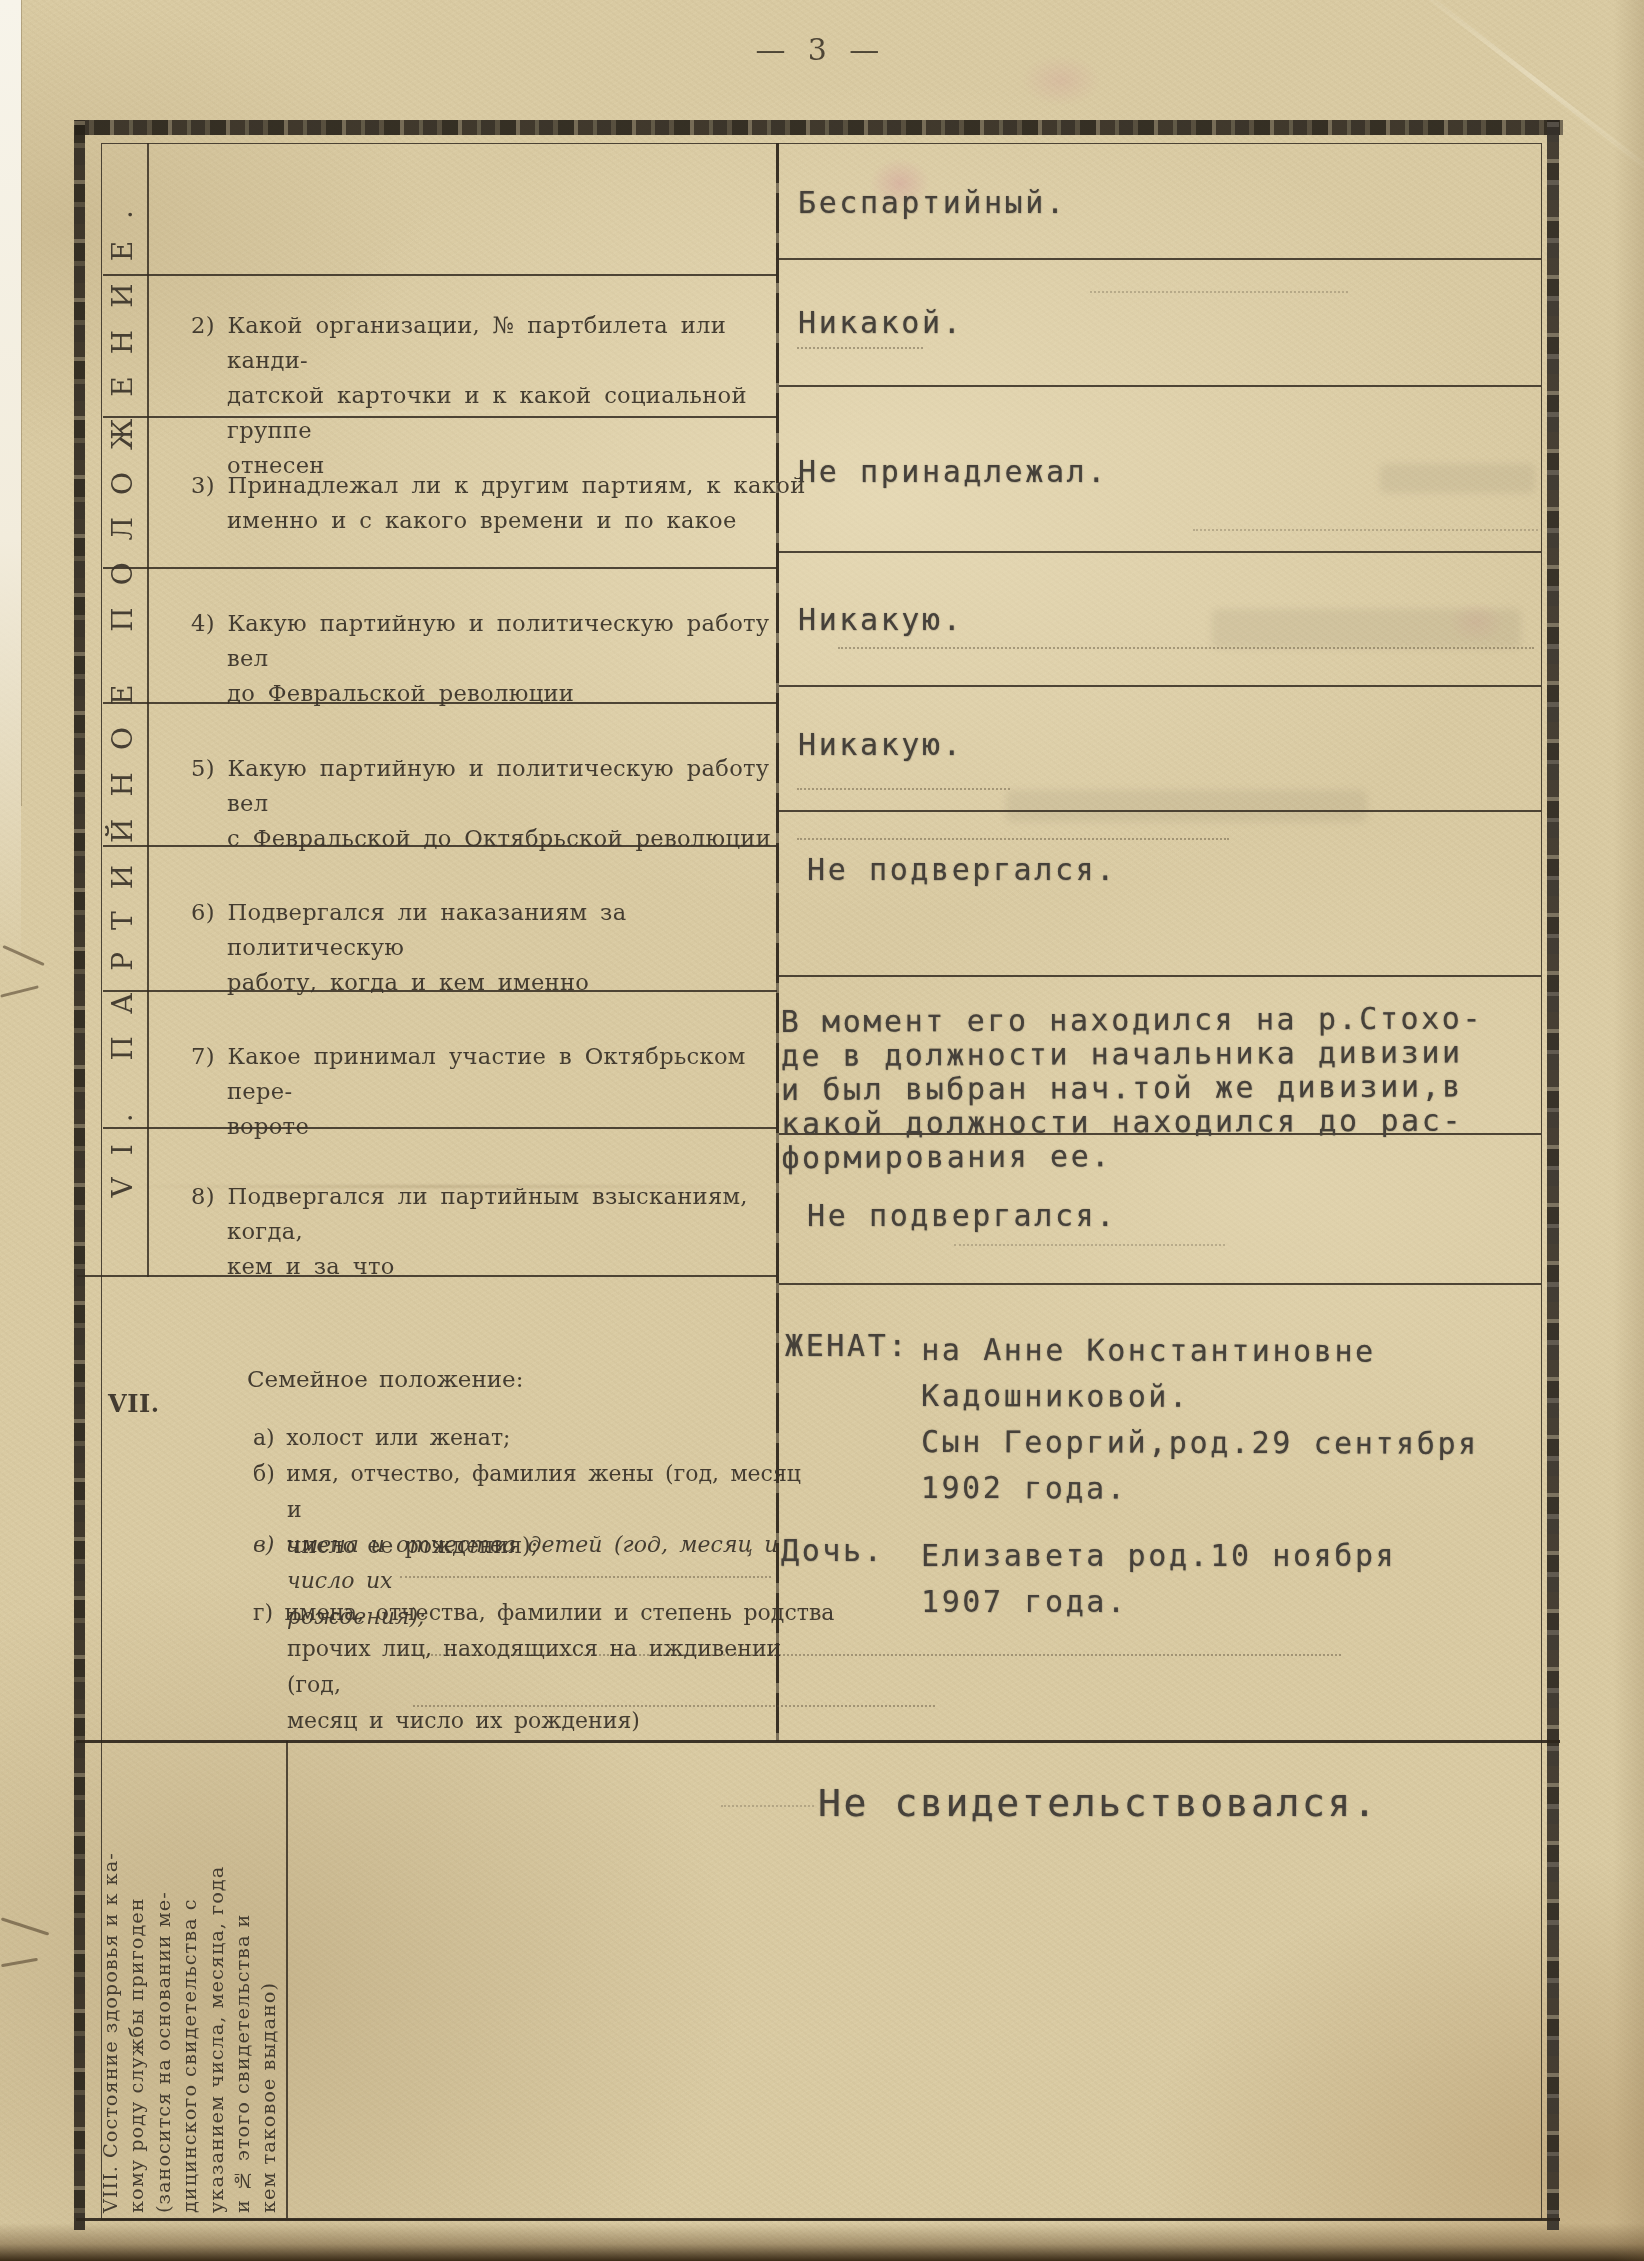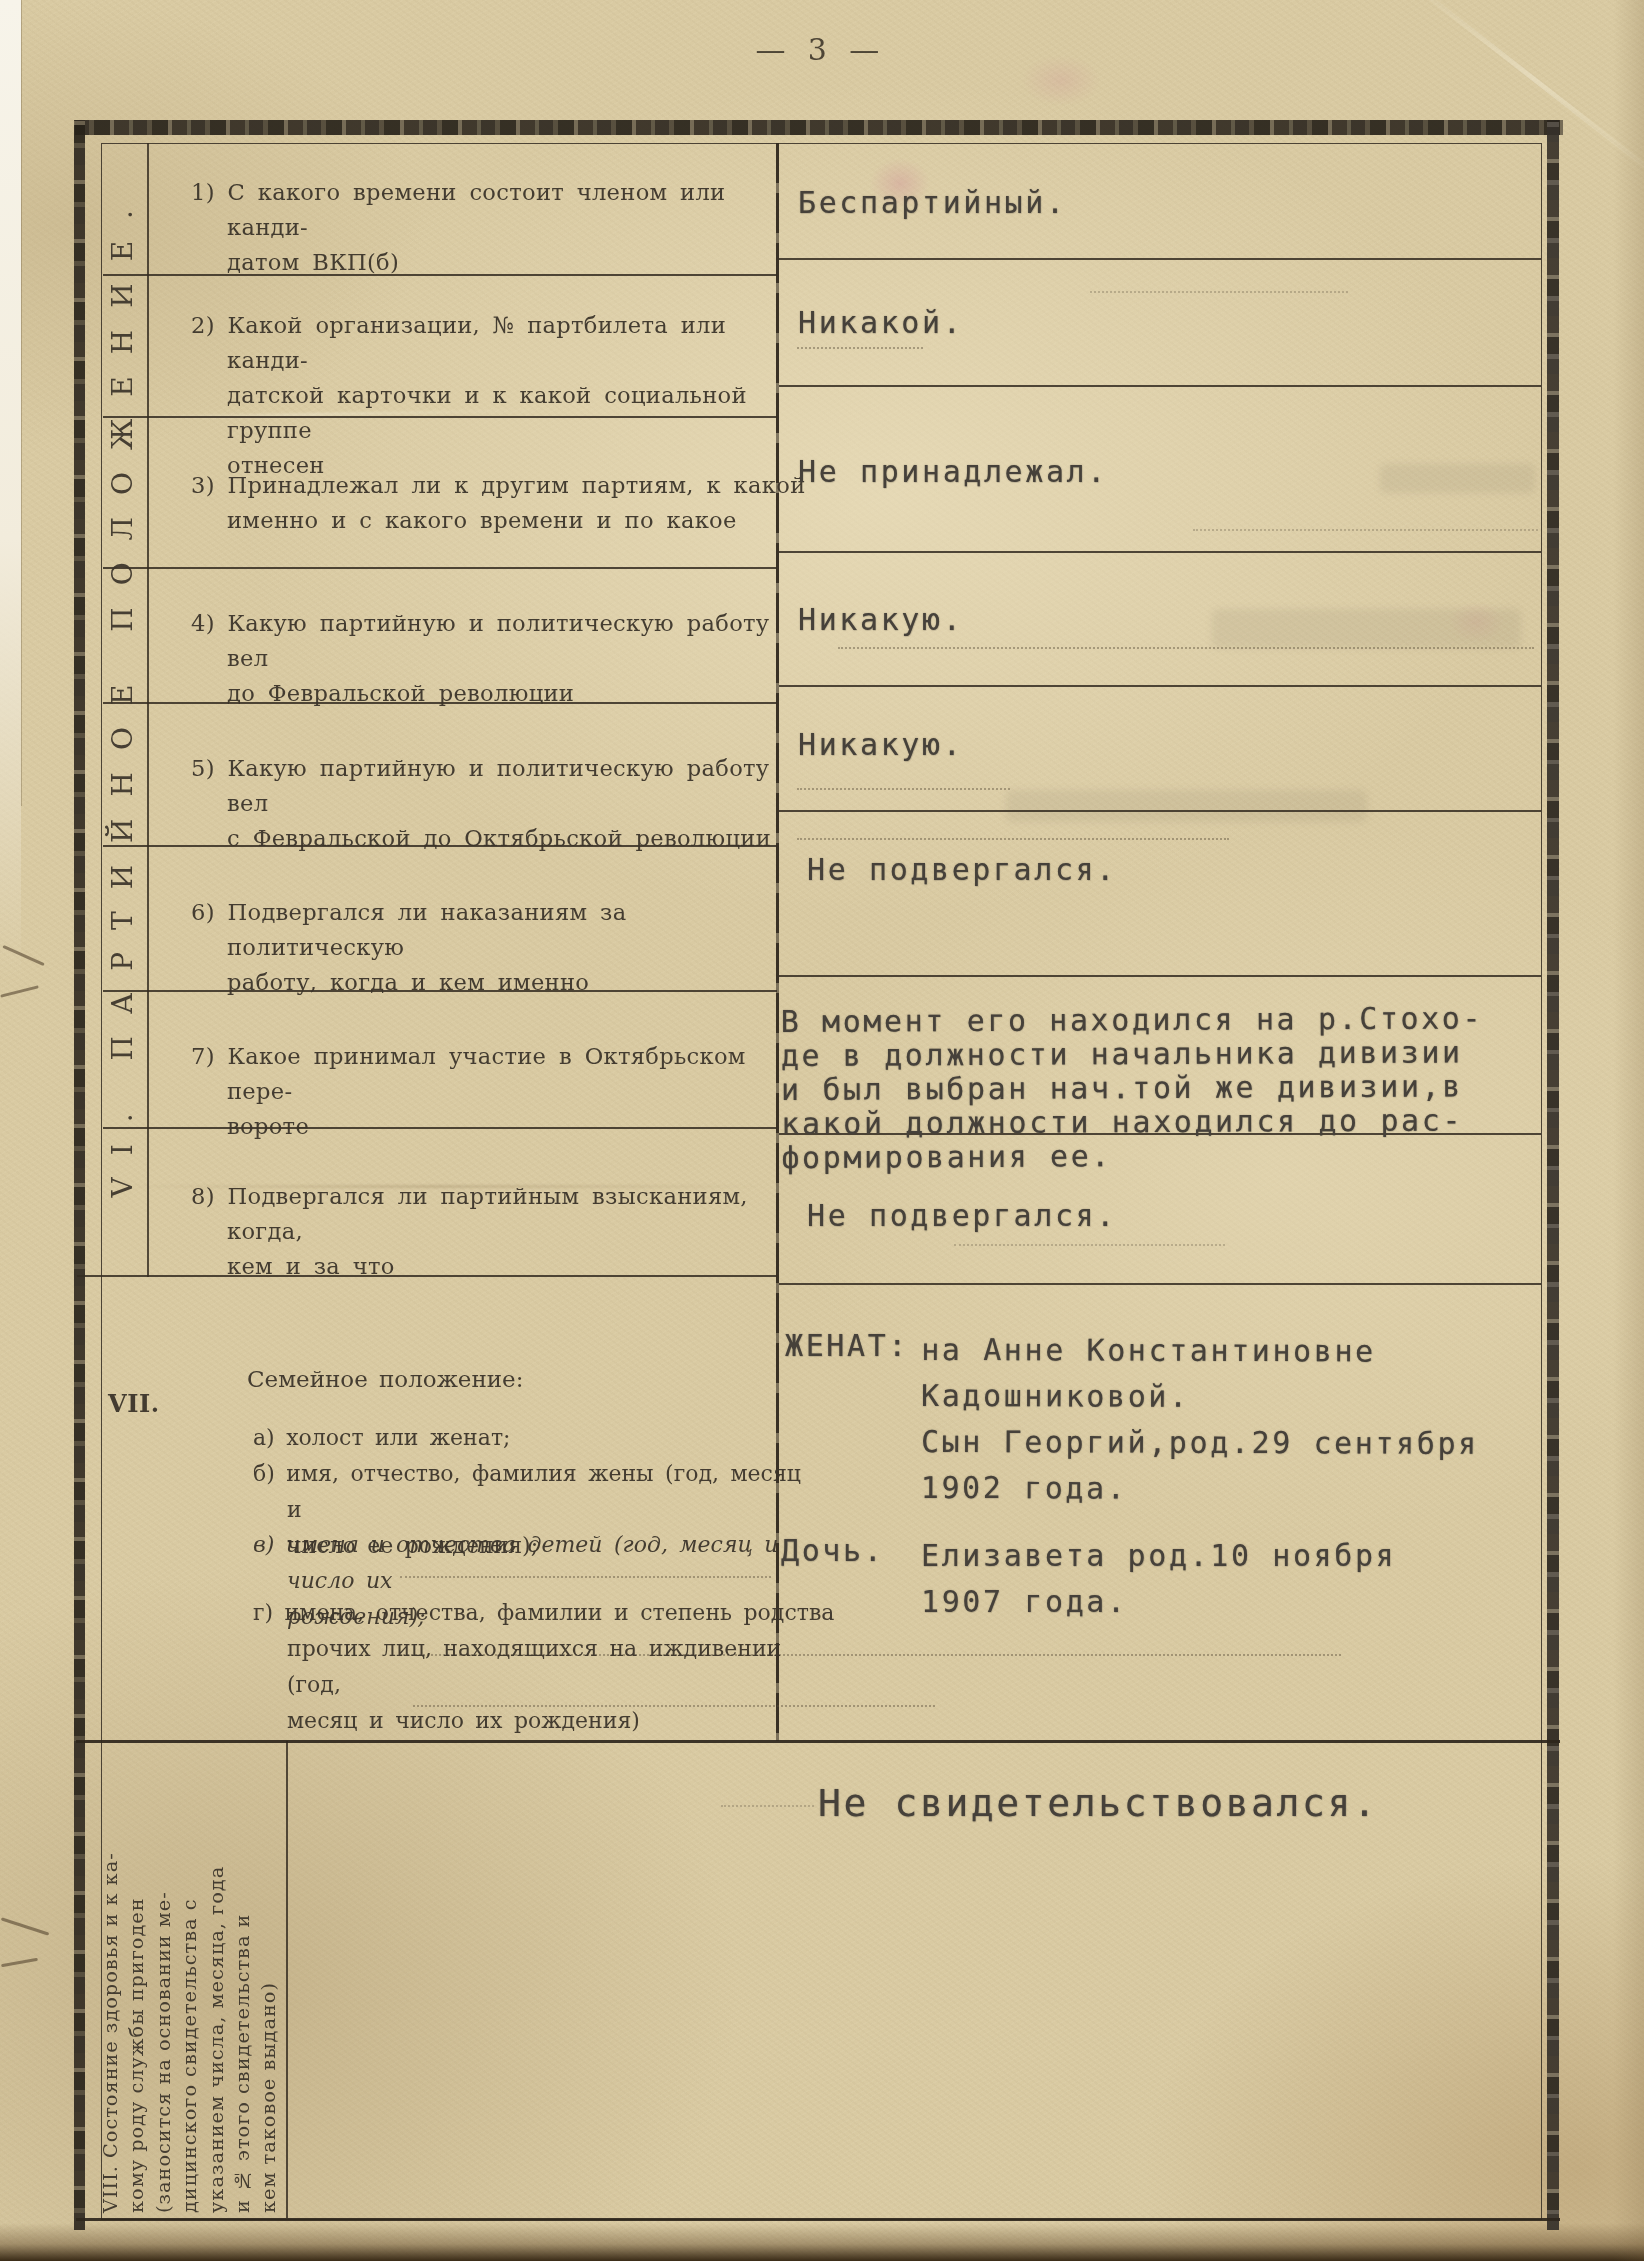--- a/index.html
+++ b/index.html
@@ -154,22 +154,20 @@
   <div class="abs dotted faint" style="left:954px;top:1244px;width:271px;"></div>
   <div class="abs dotted" style="left:400px;top:1576px;width:371px;"></div>
   <div class="abs dotted" style="left:400px;top:1654px;width:941px;"></div>
   <div class="abs dotted" style="left:413px;top:1705px;width:522px;"></div>
   <div class="abs dotted faint" style="left:721px;top:1805px;width:93px;"></div>
 
   <div class="abs vi-label-box">
     <span class="vert">VI. ПАРТИЙНОЕ ПОЛОЖЕНИЕ.</span>
   </div>
 
-  <div class="abs q print pre" style="top:175px;">1) С какого времени состоит членом или канди-
-датом ВКП(б)</div>
   <div class="abs q print pre" style="top:308px;">2) Какой организации, № партбилета или канди-
 датской карточки и к какой социальной группе
 отнесен</div>
   <div class="abs q print pre" style="top:468px;">3) Принадлежал ли к другим партиям, к какой
 именно и с какого времени и по какое</div>
   <div class="abs q print pre" style="top:606px;">4) Какую партийную и политическую работу вел
 до Февральской революции</div>
   <div class="abs q print pre" style="top:751px;">5) Какую партийную и политическую работу вел
 с Февральской до Октябрьской революции</div>
   <div class="abs q print pre" style="top:895px;">6) Подвергался ли наказаниям за политическую

